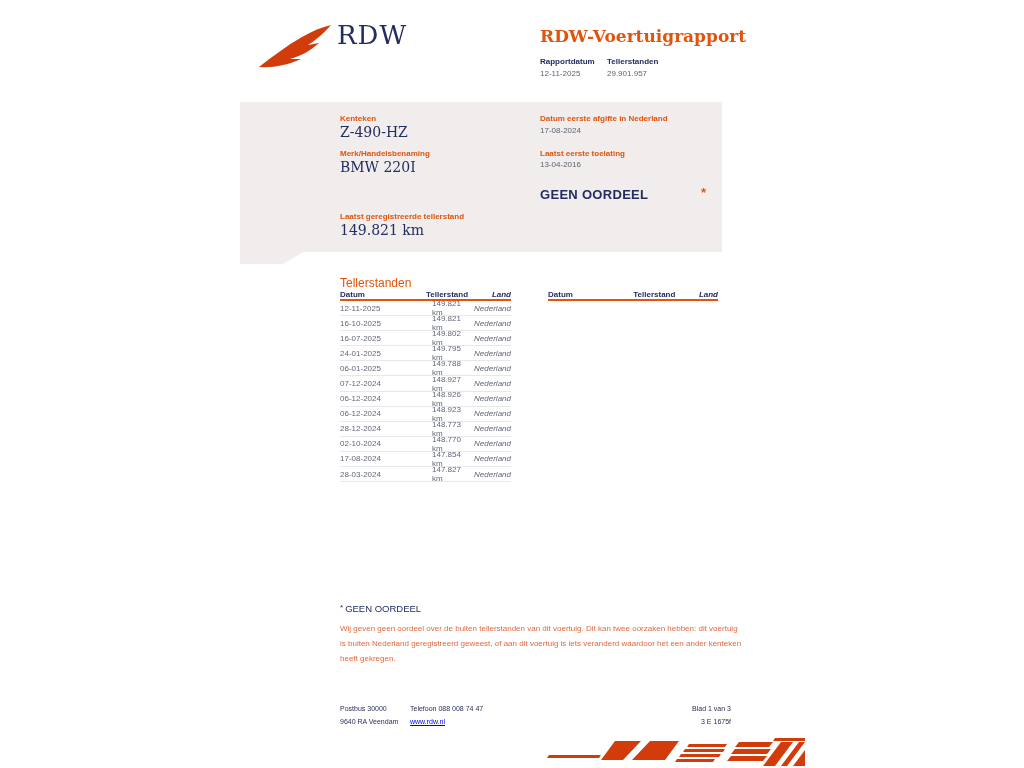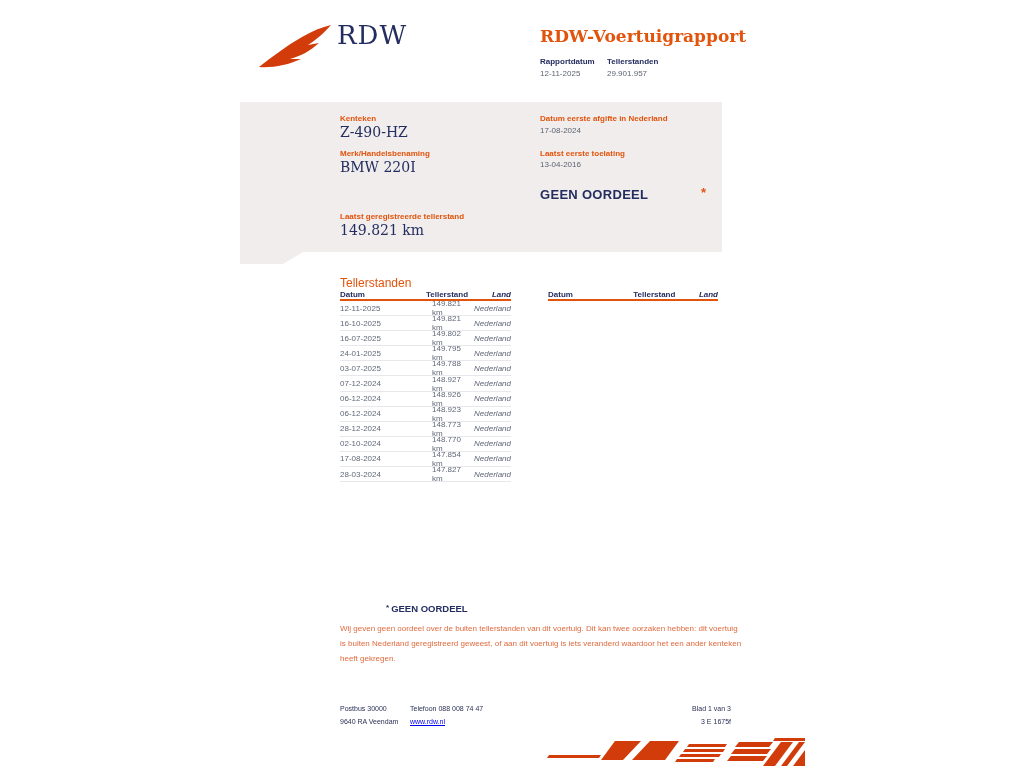--- a/index.html
+++ b/index.html
@@ -36,21 +36,21 @@
   .mtable { top:289px; }
   #table-left  { left:340px; width:171px; }
   #table-right { left:548px; width:170px; }
   .thead { display:flex; align-items:flex-end; height:12px;
            border-bottom:2px solid #e2530c; font-size:8px; font-weight:bold; color:#232d5f; }
   .c1 { width:92px; }  .c2 { flex:1; }  .c3 { width:46px; text-align:right;font-style:italic; }
   .trow { display:flex; align-items:center; height:15.1px; border-bottom:1px solid #e8e8ec;
           font-size:8px; color:#616878; }
 
   
-  #footnote-title { left:340px; top:603px; font-size:9.5px; font-weight:bold; color:#232d5f;margin-left:46px; }
+  #footnote-title { left:340px; top:603px; font-size:9.5px; font-weight:normal; color:#232d5f; }
   #footnote-title .marker { font-size:8px; vertical-align:2px; margin-right:2px; }
   #footnote-body { left:340px; top:621px; width:402px; font-size:8px; line-height:15px;
                    color:#e06a3e; }
 
   
   .foot { font-size:7px; color:#2a3055; line-height:13px; }
   #footer-address { left:340px; top:702px; }
   #footer-contact { left:410px; top:702px; }
   #footer-page { left:580px; top:702px; width:151px; text-align:right; }
 
@@ -112,21 +112,21 @@
           <span class="c1">16-07-2025</span>
           <span class="c2">149.802 km</span>
           <span class="c3">Nederland</span>
         </div>
         <div class="trow">
           <span class="c1">24-01-2025</span>
           <span class="c2">149.795 km</span>
           <span class="c3">Nederland</span>
         </div>
         <div class="trow">
-          <span class="c1">03-07-2025</span>
+          <span class="c1">06-01-2025</span>
           <span class="c2">149.788 km</span>
           <span class="c3">Nederland</span>
         </div>
         <div class="trow">
           <span class="c1">07-12-2024</span>
           <span class="c2">148.927 km</span>
           <span class="c3">Nederland</span>
         </div>
         <div class="trow">
           <span class="c1">06-12-2024</span>

